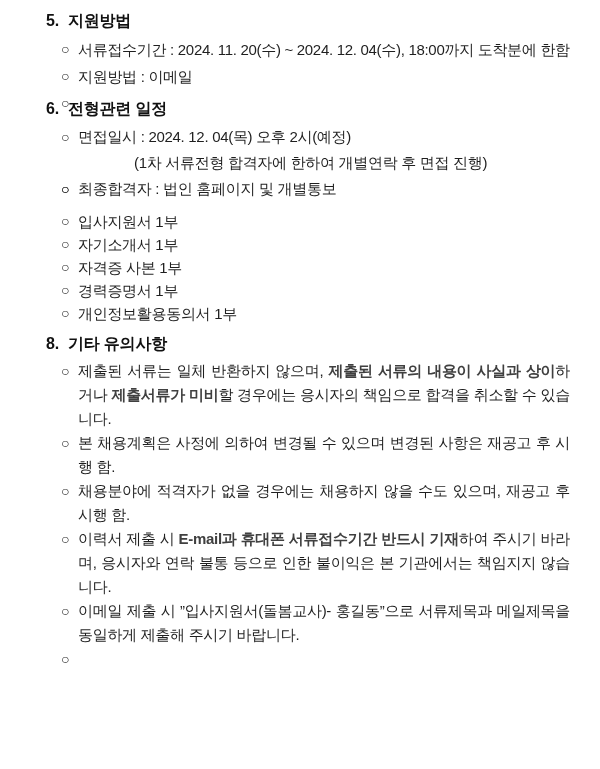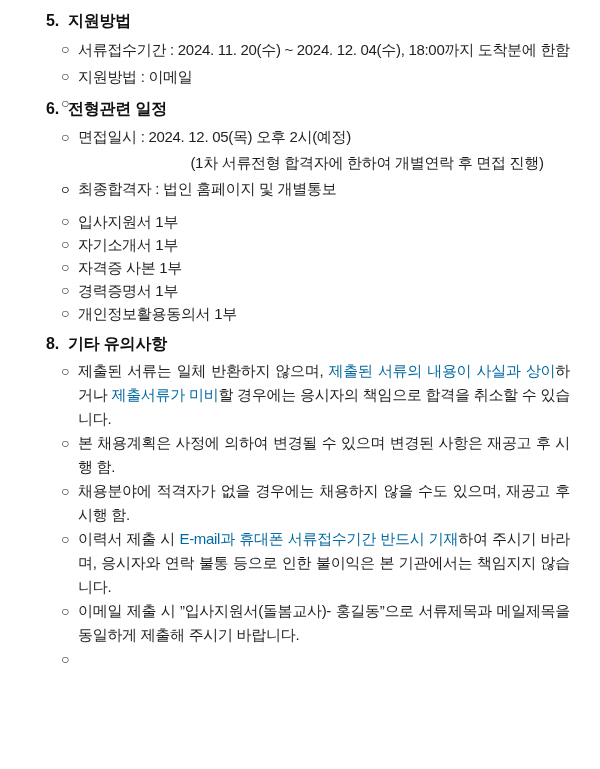--- a/index.html
+++ b/index.html
@@ -34,22 +34,22 @@
     word-break: normal;
   }
   .marker {
     position: absolute;
     left: 15px;
     top: 0;
     font-size: 14px;
     color: #2a2a2a;
   }
   .run { font-weight: 400; }
-  b.run { font-weight: 400; color: #0369a1; }
-  .subline { margin-left: 86px; text-align: center; }
+  b.run { font-weight: 700; color: #404040; }
+  .subline { margin-left: 56px; text-align: left; }
   
   .sec:nth-of-type(1) .bullet { line-height: 27px; }
   .sec:nth-of-type(2) .bullet { line-height: 26px; }
   .sec:nth-of-type(3) .bullet { line-height: 23px; }
   .sec:nth-of-type(4) .bullet { line-height: 24px; }
 </style>
 </head>
 <body>
 
 <div class="page">
@@ -68,21 +68,21 @@
           <div class="bullet">
     <span class="marker">○</span>
   </div>
         </div>
   </section>
       <section class="sec">
     <h2 class="sec-title"><span class="sec-num">6.</span><span class="sec-name">전형관련 일정</span></h2>
     <div class="bullets">
           <div class="bullet">
     <span class="marker">○</span>
-    <span class="btext"><span class="run">면접일시 : 2024. 12. 05(목) 오후 2시(예정)</span></span>
+    <span class="btext"><span class="run">면접일시 : 2024. 12. 04(목) 오후 2시(예정)</span></span>
   <div class="subline">(1차 서류전형 합격자에 한하여 개별연락 후 면접 진행)</div></div>
           <div class="bullet">
     <span class="marker">○</span>
   </div>
           <div class="bullet">
     <span class="marker">○</span>
     <span class="btext"><span class="run">최종합격자 : 법인 홈페이지 및 개별통보</span></span>
   </div>
         </div>
   </section>

